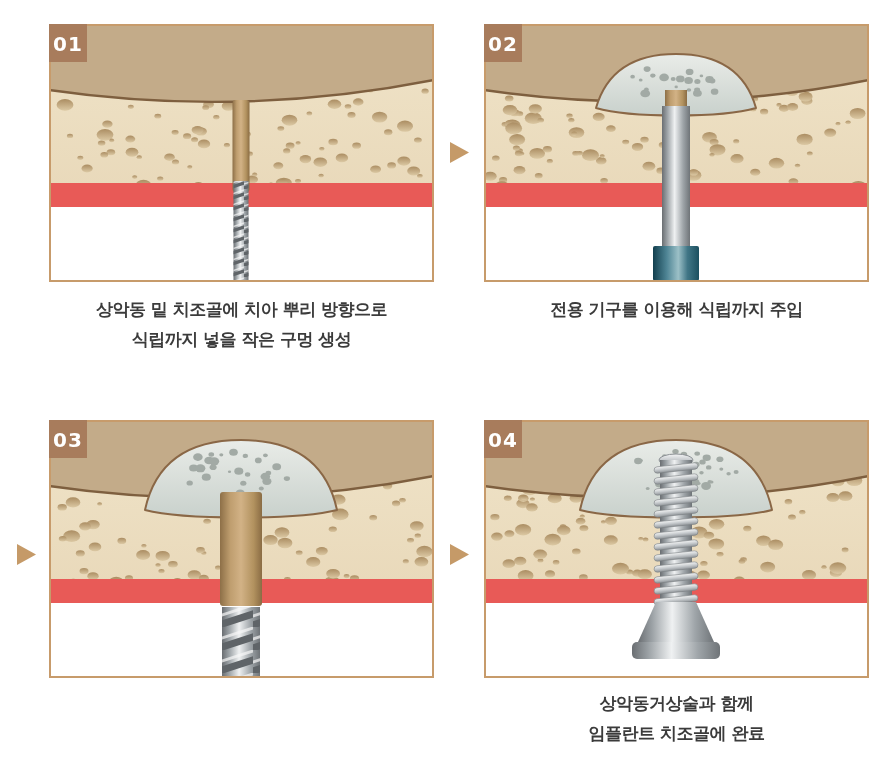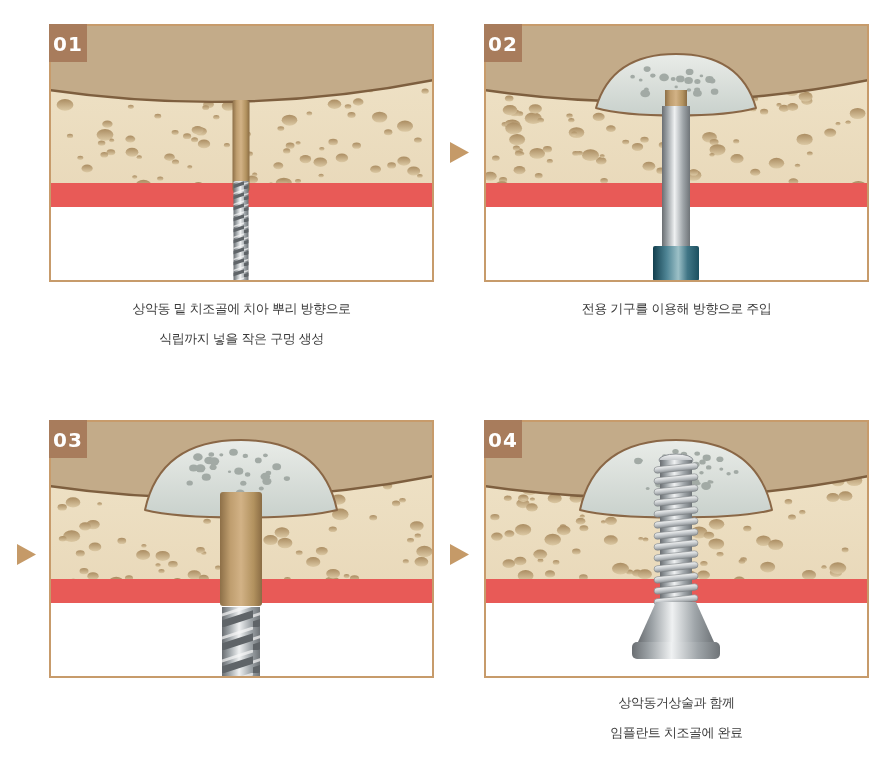--- a/index.html
+++ b/index.html
@@ -6,21 +6,21 @@
   body{
     width:892px;height:761px;position:relative;background:#ffffff;
     font-family:"DejaVu Sans","Liberation Sans",sans-serif;
     overflow:hidden;
   }
   .step{position:absolute;width:385px;}
   .panel{position:absolute;left:0;top:0;width:385px;height:182px;}
   .panel svg{display:block;}
   .caption{
     position:absolute;left:0;width:385px;text-align:center;
-    font-size:13px;line-height:30px;font-weight:400;color:#3b3b3b;
+    font-size:17px;line-height:30px;font-weight:700;color:#3b3b3b;
     letter-spacing:-0.5px;
   }
   .arrow{position:absolute;width:21px;height:23px;}
   .badge-num{
     font-family:"DejaVu Sans","Liberation Sans",sans-serif;
     font-weight:bold;font-size:20px;fill:#ffffff;letter-spacing:1px;
   }
 </style>
 </head>
 <body>
@@ -325,21 +325,21 @@
         </g>
       <rect x="181" y="66" width="22" height="22" fill="url(#tanRodH)"></rect>
       <rect x="178" y="82" width="28" height="142" fill="url(#metalH)"></rect>
       <rect x="169" y="222" width="46" height="35" rx="2" fill="url(#tealH)"></rect>
       <rect x="1" y="1" width="383" height="256" fill="none" stroke="#c79b6b" stroke-width="2"></rect>
       <rect x="0" y="0" width="38" height="38" fill="#a87c5c"></rect>
       <text x="19" y="27" text-anchor="middle" class="badge-num">02</text>
     </svg>
   </div>
   <div class="caption" style="top:270px;">
-    <div>전용 기구를 이용해 방향으로 주입</div>
+    <div>전용 기구를 이용해 식립까지 주입</div>
     <div></div>
   </div>
 </div>
 
 <div class="step" style="left:49px;top:420px;">
   <div class="panel">
     <svg width="385" height="258" viewBox="0 0 385 258">
       <rect x="0" y="0" width="385" height="258" fill="url(#boneBgV)"></rect>
       <g>
           <ellipse cx="242.1" cy="68.4" rx="3.5" ry="2.4" fill="url(#dotGrad)"></ellipse>

